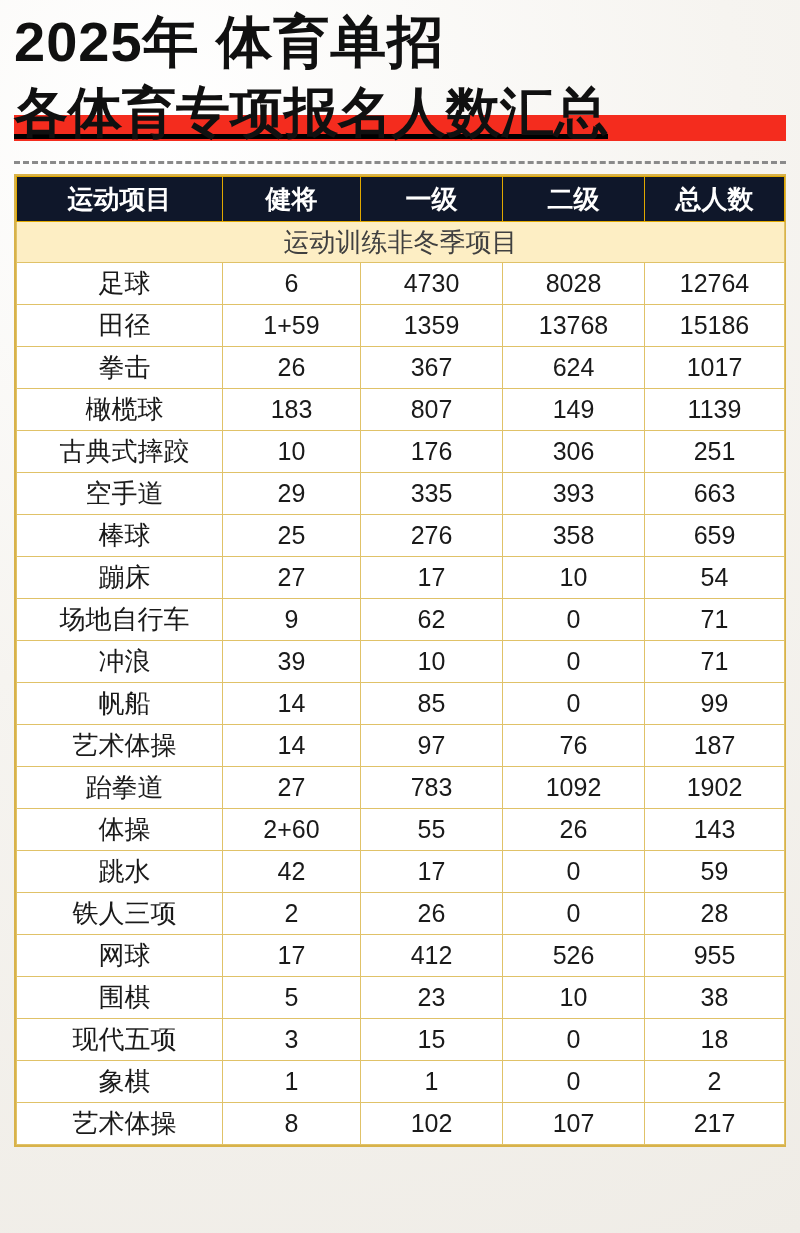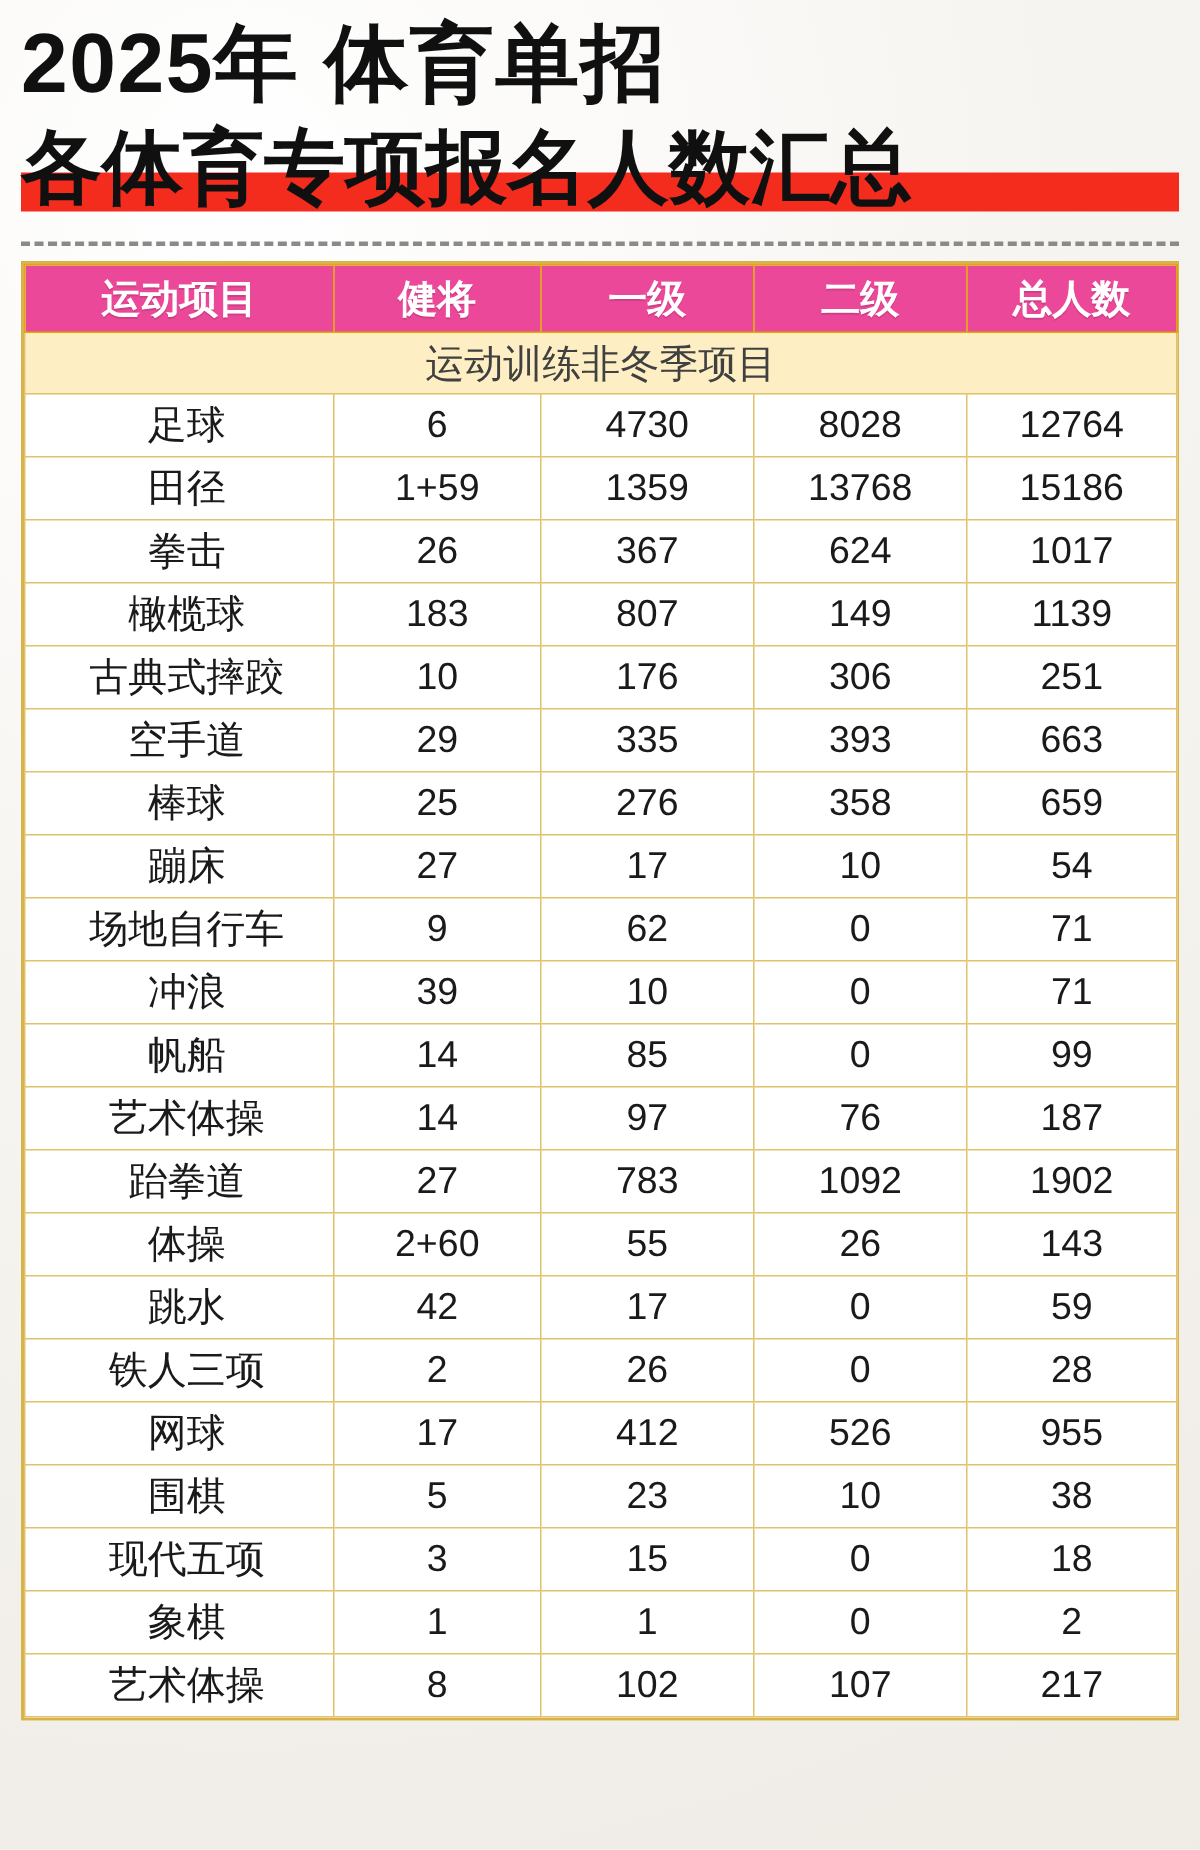--- a/index.html
+++ b/index.html
@@ -32,20 +32,21 @@
     color: #101010;
     line-height: 1.15;
     white-space: nowrap;
     font-family: "Liberation Sans", sans-serif;
   }
   .title-line2-wrap {
     position: relative;
     margin-top: 6px;
     display: inline-block;
     width: 772px;
+    text-decoration: underline;
   }
   .title-hl {
     position: absolute;
     left: 0;
     right: 0;
     bottom: 4px;
     height: 26px;
     background: #f42c1e;
     z-index: 0;
   }
@@ -83,21 +84,21 @@
   table.data th, table.data td {
     border: 1px solid #e0c268;
     padding: 0;
     height: 41px;
     font-size: 25px;
     color: #1a1a1a;
     text-align: center;
     font-family: "Liberation Sans", sans-serif;
   }
   table.data thead th {
-    background: #ec4899;
+    background: #0f172a;
     color: #ffffff;
     font-weight: bold;
     font-size: 26px;
     height: 44px;
     border: 1px solid #e0a800;
     text-shadow: 0 1px 0 rgba(0,0,0,0.12);
   }
   table.data tr.section td {
     background: #fdeec4;
     font-size: 26px;

